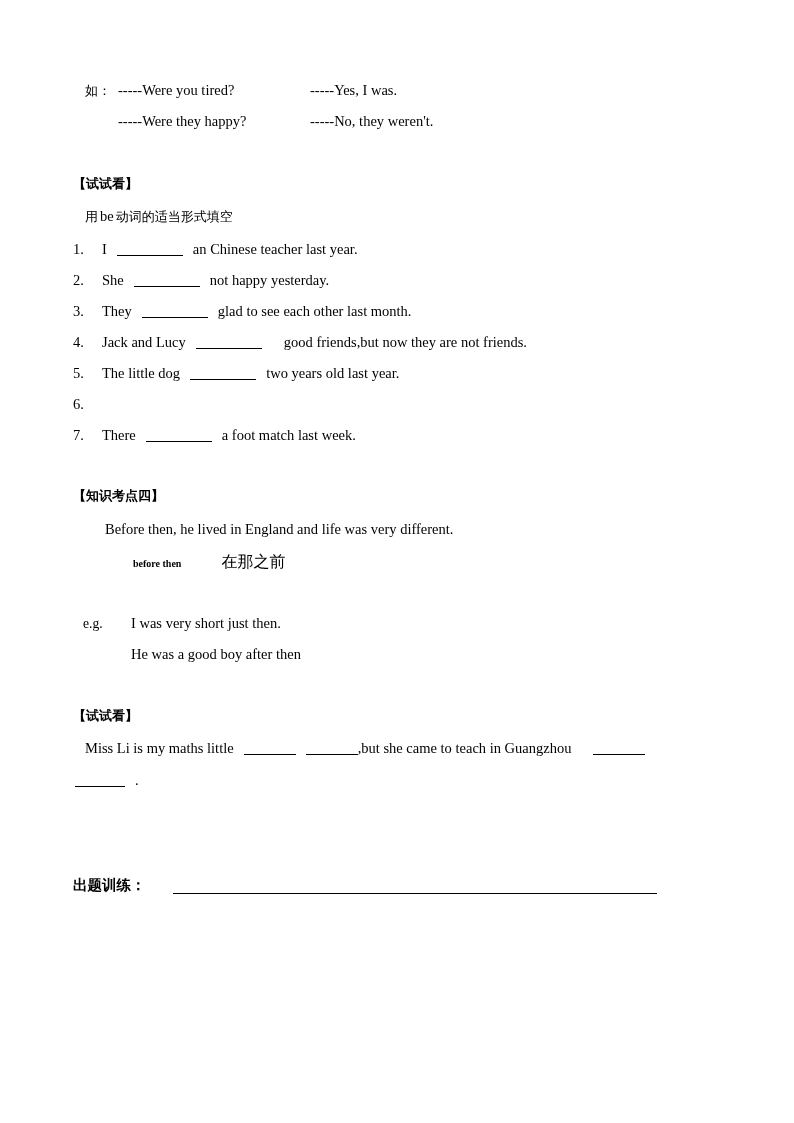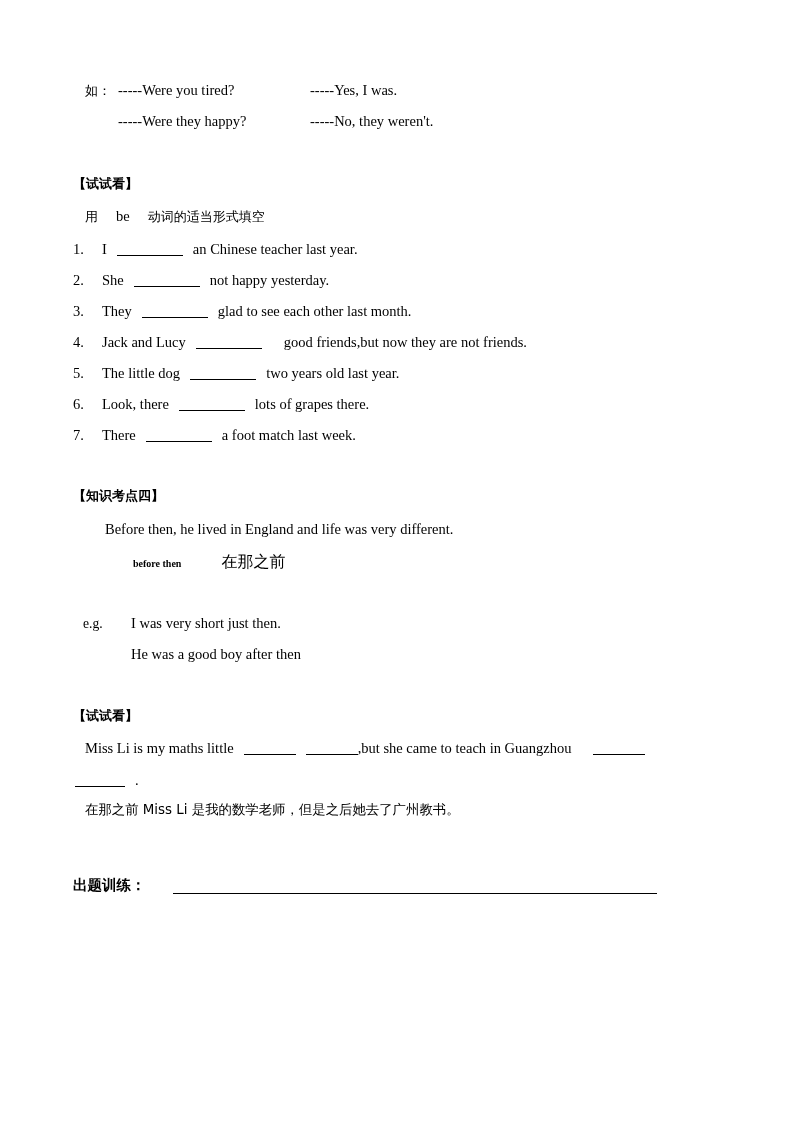--- a/index.html
+++ b/index.html
@@ -77,21 +77,21 @@
   </div>
   <div class="abs serif body-en" style="left:118px; top:82px;">-----Were you tired?</div>
   <div class="abs serif body-en" style="left:310px; top:82px;">-----Yes, I was.</div>
 
   <div class="abs serif body-en" style="left:118px; top:113px;">-----Were they happy?</div>
   <div class="abs serif body-en" style="left:310px; top:113px;">-----No, they weren't.</div>
 
   <div class="abs cjk-bold section-head" style="left:73px; top:175px;">【试试看】</div>
 
   <div class="abs" style="left:85px; top:207px;">
-    <span class="inline-cjk">用</span><span class="serif body-en" style="padding:0 18px;">be</span><span class="inline-cjk">动词的适当形式填空</span>
+    <span class="inline-cjk">用</span><span class="serif body-en" style="padding:0 2px;">be</span><span class="inline-cjk">动词的适当形式填空</span>
   </div>
 
   <div class="abs list-num serif" style="left:73px; top:241px;">1.</div>
   <div class="abs body-en serif" style="left:102px; top:241px;">
     <span>I</span><span class="gap-sm"></span><span class="blank" style="width:66px;"></span><span class="gap-sm"></span><span>an Chinese teacher last year.</span>
   </div>
 
   <div class="abs list-num serif" style="left:73px; top:272px;">2.</div>
   <div class="abs body-en serif" style="left:102px; top:272px;">
     <span>She</span><span class="gap-sm"></span><span class="blank" style="width:66px;"></span><span class="gap-sm"></span><span>not happy yesterday.</span>
@@ -106,23 +106,20 @@
   <div class="abs body-en serif" style="left:102px; top:334px;">
     <span>Jack and Lucy</span><span class="gap-sm"></span><span class="blank" style="width:66px;"></span><span class="gap-md"></span><span>good friends,but now they are not friends.</span>
   </div>
 
   <div class="abs list-num serif" style="left:73px; top:365px;">5.</div>
   <div class="abs body-en serif" style="left:102px; top:365px;">
     <span>The little dog</span><span class="gap-sm"></span><span class="blank" style="width:66px;"></span><span class="gap-sm"></span><span>two years old last year.</span>
   </div>
 
   <div class="abs list-num serif" style="left:73px; top:396px;">6.</div>
-  <div class="abs body-en serif" style="left:102px; top:396px;">
-    <span>Look, there</span><span class="gap-sm"></span><span class="blank" style="width:66px;"></span><span class="gap-sm"></span><span>lots of grapes there.</span>
-  </div>
 
   <div class="abs list-num serif" style="left:73px; top:427px;">7.</div>
   <div class="abs body-en serif" style="left:102px; top:427px;">
     <span>There</span><span class="gap-sm"></span><span class="blank" style="width:66px;"></span><span class="gap-sm"></span><span>a foot match last week.</span>
   </div>
 
   <div class="abs cjk-bold section-head" style="left:73px; top:487px;">【知识考点四】</div>
 
   <div class="abs serif body-en" style="left:105px; top:521px;">Before then, he lived in England and life was very different.</div>
 
@@ -138,18 +135,17 @@
   <div class="abs cjk-bold section-head" style="left:73px; top:707px;">【试试看】</div>
 
   <div class="abs serif body-en" style="left:85px; top:740px;">
     <span>Miss Li is my maths little</span><span class="gap-sm"></span><span class="blank" style="width:52px;"></span><span class="gap-sm"></span><span class="blank" style="width:52px;"></span><span>,but she came to teach in Guangzhou</span><span class="gap-md"></span><span class="blank" style="width:52px;"></span>
   </div>
 
   <div class="abs serif body-en" style="left:75px; top:772px;">
     <span class="blank" style="width:50px;"></span><span class="gap-sm"></span><span>.</span>
   </div>
 
-  <div class="abs inline-cjk" style="left:85px; top:801px; font-size:13.4px;">在那之前 Miss Li 是我的数学老师，但是之后她去了广州教书。</div>
 
   <div class="abs cjk-bold" style="left:73px; top:876px; font-size:14.5px;">出题训练：</div>
   <div class="thin-rule" style="left:173px; top:893px; width:484px;"></div>
 
 </div>
 
 </body></html>

